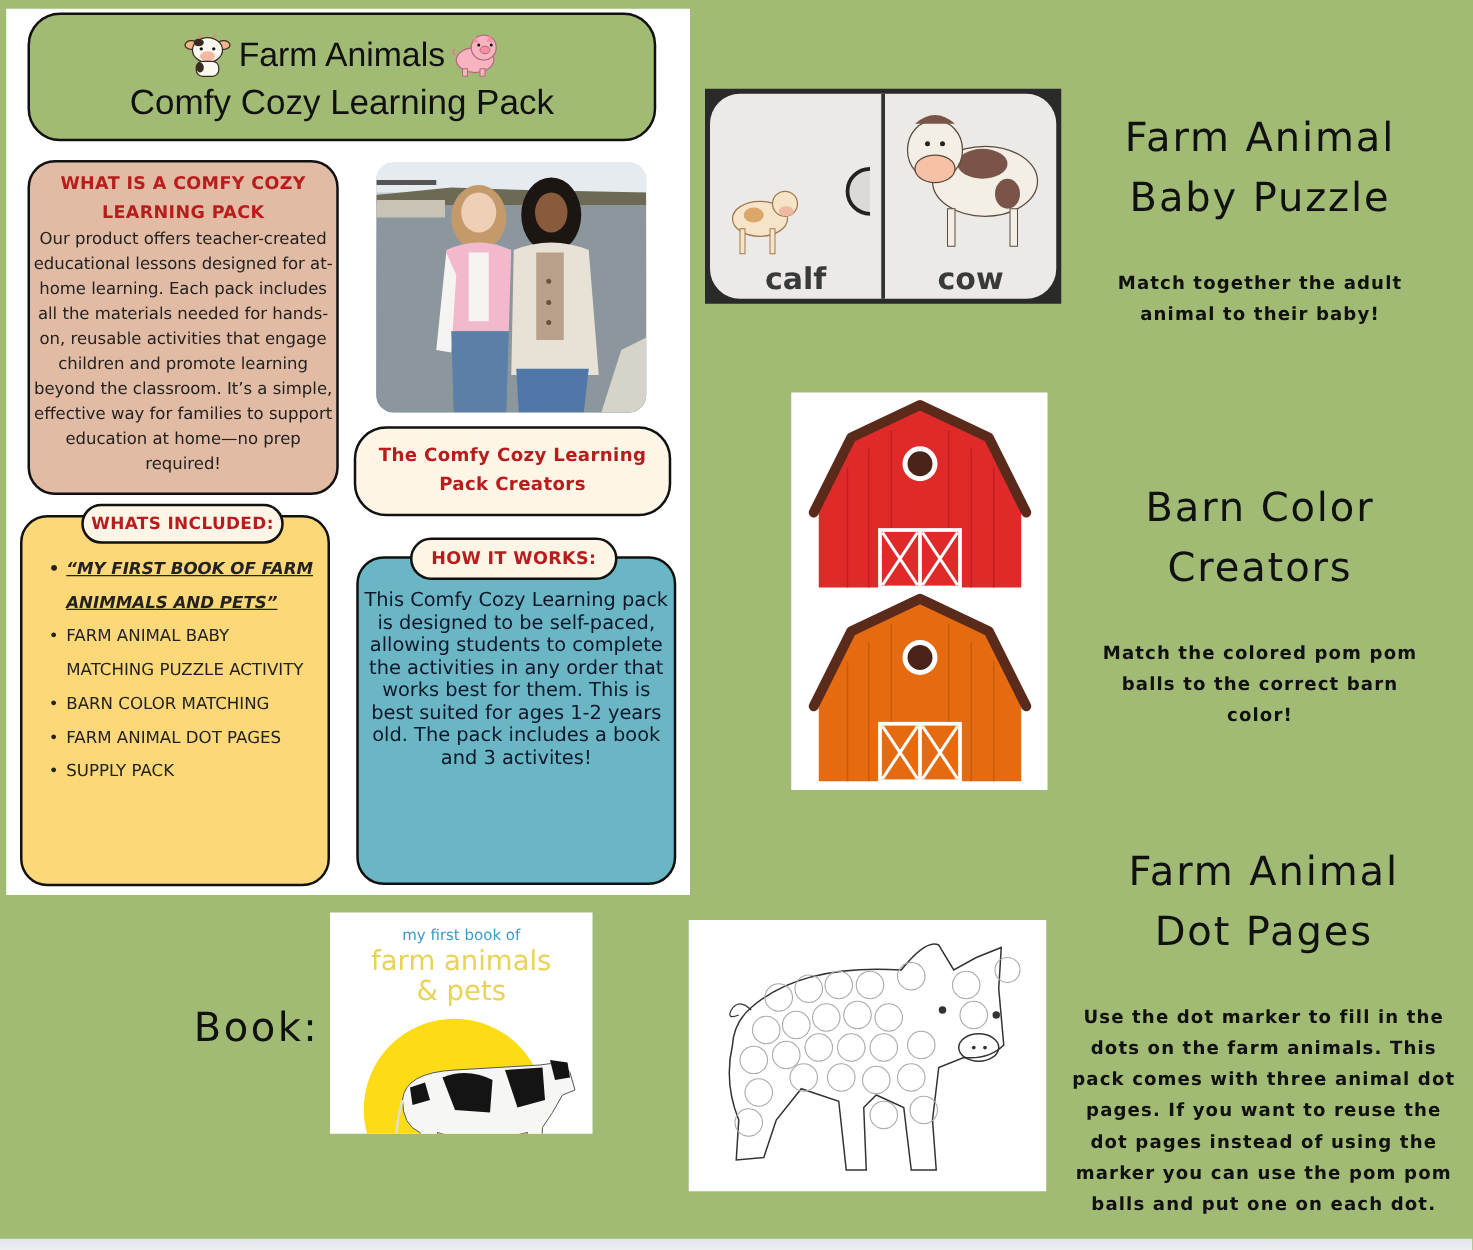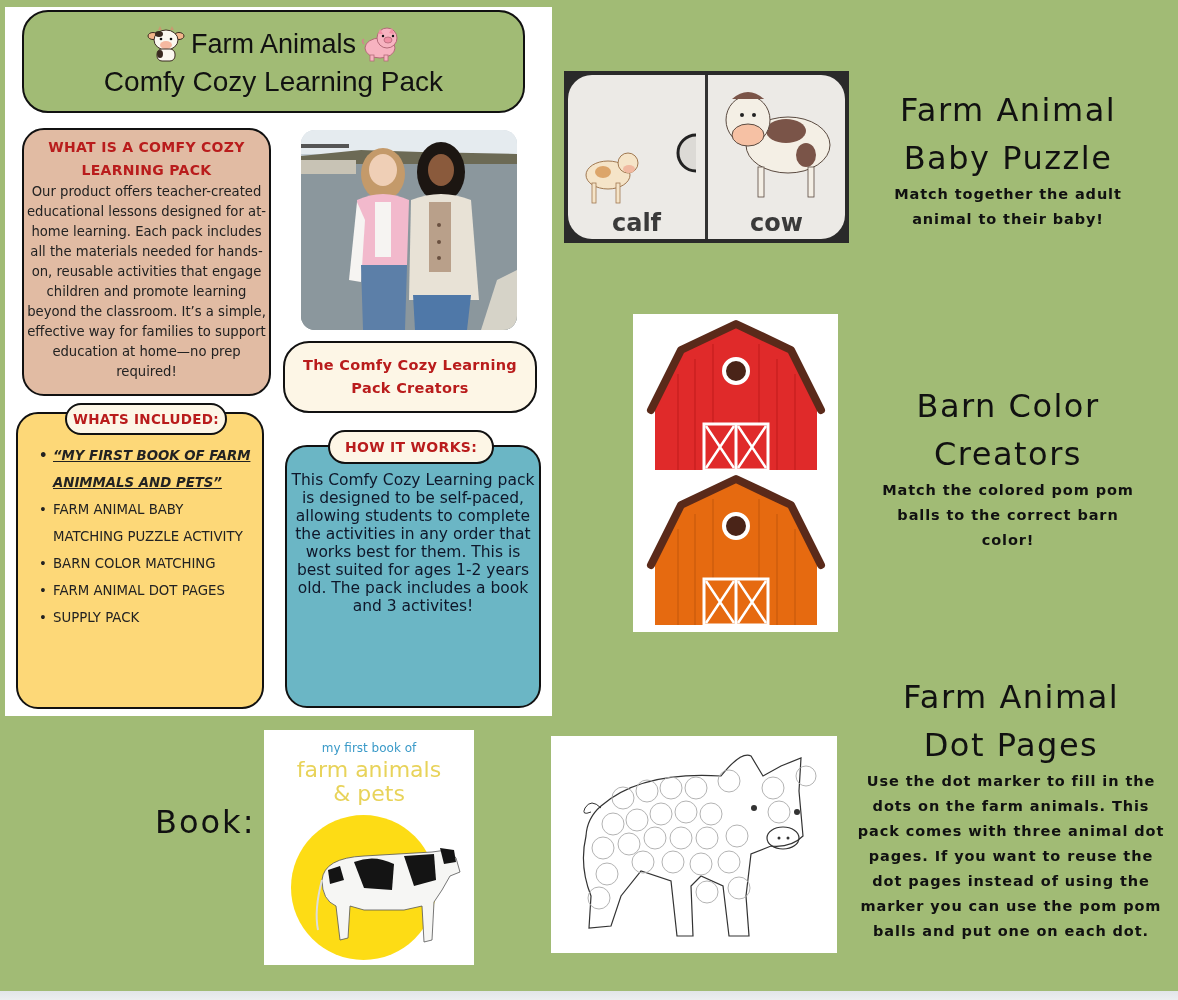--- a/index.html
+++ b/index.html
@@ -142,35 +142,35 @@
     font-size: 32px; line-height: 48px;
     letter-spacing: 1.5px;
     text-align: center; color: #111;
     font-weight: normal;
   }
   .section-desc {
     font-family: "DejaVu Sans", sans-serif;
     font-weight: bold;
     font-size: 14.5px; line-height: 25px;
     letter-spacing: 0.9px;
-    text-align: center; color: #111;
+    text-align: center; color: #111; margin-top: 33px;
   }
 
   .barn-img {
     left: 633px; top: 314px; width: 205px; height: 318px;
     background: #ffffff;
   }
 
   .book-label {
     left: 155px; top: 803px;
     font-family: "DejaVu Sans", sans-serif;
     font-size: 32px; letter-spacing: 2px; color: #111;
   }
   .book-img {
-    left: 264px; top: 730px; width: 210px; height: 235px;
+    left: 264px; top: 730px; width: 210px; height: 177px;
     background: #ffffff;
     overflow: hidden;
   }
   .book-small {
     position: absolute; top: 11px; left: 0; right: 0; text-align: center;
     font-family: "DejaVu Sans", sans-serif; font-size: 12px; color: #3a9ac8;
   }
   .book-big {
     position: absolute; top: 28px; left: 0; right: 0; text-align: center;
     font-family: "DejaVu Sans", sans-serif; font-size: 22px; line-height: 24px; color: #e8d35a;

